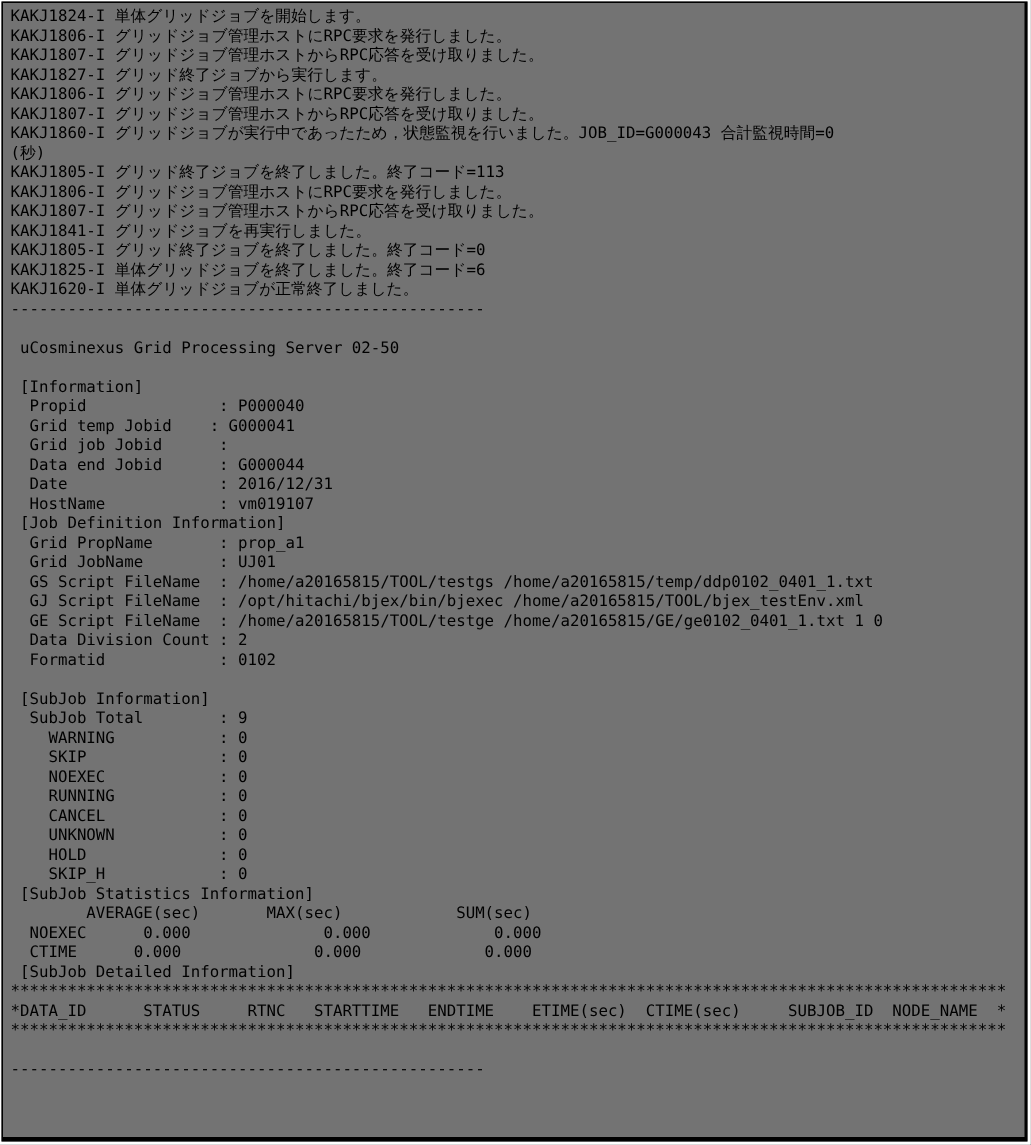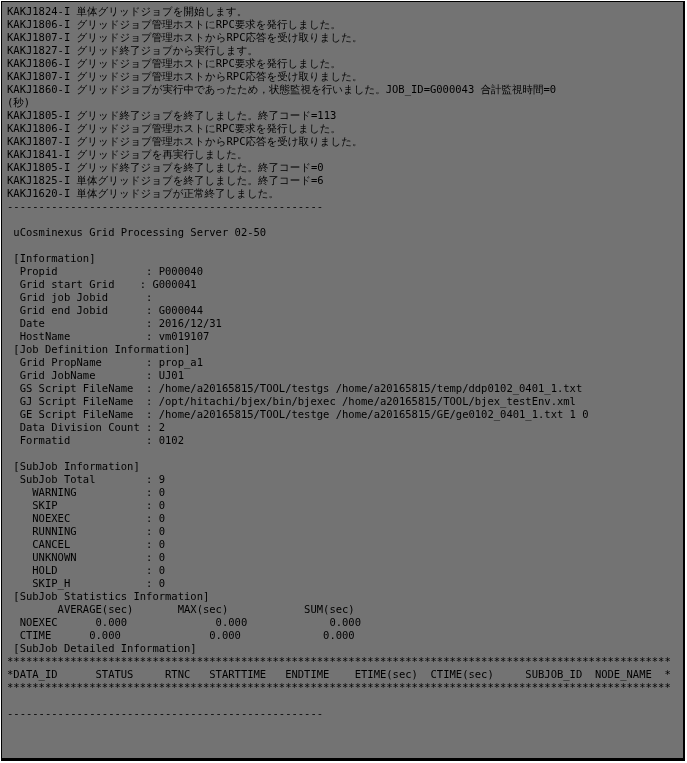--- a/index.html
+++ b/index.html
@@ -57,23 +57,23 @@
     <div class="line">KAKJ1841-I グリッドジョブを再実行しました。</div>
     <div class="line">KAKJ1805-I グリッド終了ジョブを終了しました。終了コード=0</div>
     <div class="line">KAKJ1825-I 単体グリッドジョブを終了しました。終了コード=6</div>
     <div class="line">KAKJ1620-I 単体グリッドジョブが正常終了しました。</div>
     <div class="line">--------------------------------------------------</div>
     <div class="line"></div>
     <div class="line"> uCosminexus Grid Processing Server 02-50</div>
     <div class="line"></div>
     <div class="line"> [Information]</div>
     <div class="line">  Propid              : P000040</div>
-    <div class="line">  Grid start Grid    : G000041</div>
+    <div class="line">  Grid temp Jobid    : G000041</div>
     <div class="line">  Grid job Jobid      :</div>
-    <div class="line">  Grid end Jobid      : G000044</div>
+    <div class="line">  Data end Jobid      : G000044</div>
     <div class="line">  Date                : 2016/12/31</div>
     <div class="line">  HostName            : vm019107</div>
     <div class="line"> [Job Definition Information]</div>
     <div class="line">  Grid PropName       : prop_a1</div>
     <div class="line">  Grid JobName        : UJ01</div>
     <div class="line">  GS Script FileName  : /home/a20165815/TOOL/testgs /home/a20165815/temp/ddp0102_0401_1.txt</div>
     <div class="line">  GJ Script FileName  : /opt/hitachi/bjex/bin/bjexec /home/a20165815/TOOL/bjex_testEnv.xml</div>
     <div class="line">  GE Script FileName  : /home/a20165815/TOOL/testge /home/a20165815/GE/ge0102_0401_1.txt 1 0</div>
     <div class="line">  Data Division Count : 2</div>
     <div class="line">  Formatid            : 0102</div>

